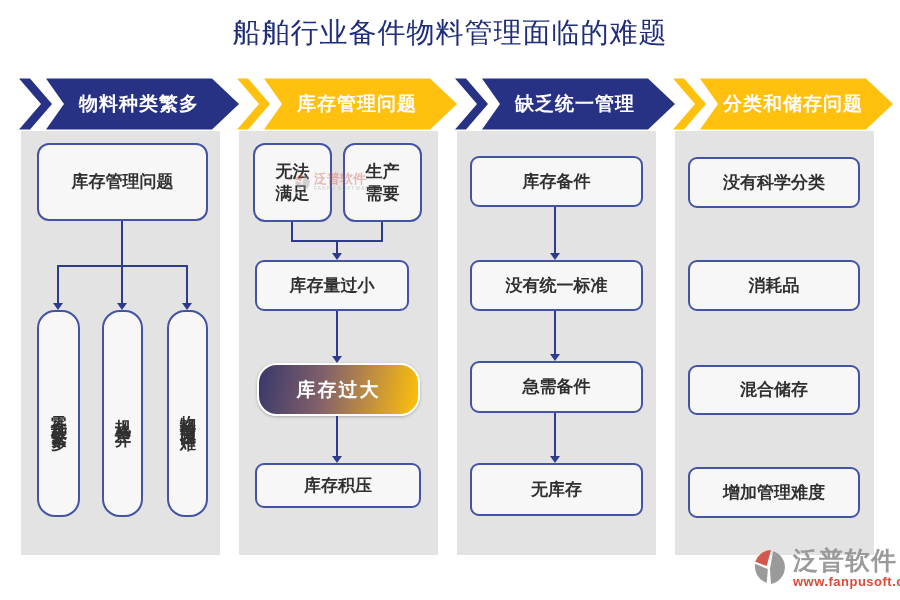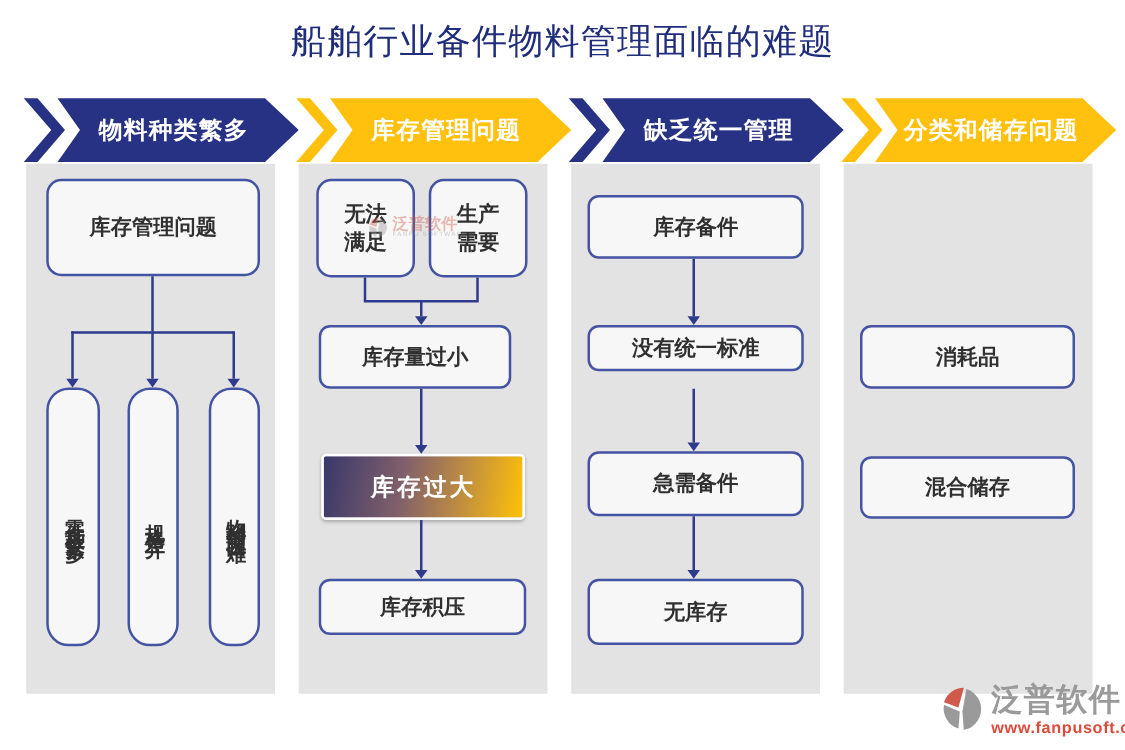--- a/index.html
+++ b/index.html
@@ -33,21 +33,21 @@
   .node.r12{border-radius:12px;}
   .vnode{
     position:absolute;background:#F7F7F7;border:2px solid #4553A3;border-radius:18px;
     display:flex;align-items:center;justify-content:center;
     writing-mode:vertical-rl;text-orientation:upright;
     font-weight:bold;color:#303030;font-size:16px;letter-spacing:4px;
     box-sizing:border-box;
   }
   .cause span{display:inline-block;width:2.2em;text-align:center;}
   .grad-node{
-    position:absolute;border:2px solid #ffffff;border-radius:4px;
+    position:absolute;border:2px solid #ffffff;border-radius:20px;
     background:linear-gradient(100deg,#38386B 0%,#82606A 40%,#BD8C42 68%,#FFC107 100%);
     display:flex;align-items:center;justify-content:center;
     color:#ffffff;font-size:19px;font-weight:bold;letter-spacing:2px;
     box-sizing:border-box;box-shadow:0 1px 3px rgba(0,0,0,0.25);
   }
   
   .vl{position:absolute;width:2px;background:#2E3B8D;}
   .hl{position:absolute;height:2px;background:#2E3B8D;}
   .ah{position:absolute;width:0;height:0;border-left:5px solid transparent;
       border-right:5px solid transparent;border-top:7px solid #2E3B8D;}
@@ -142,34 +142,36 @@
     <div class="ah" style="left:93px;top:325px"></div>
 
     <div class="node" style="left:16px;top:332px;width:166px;height:45px">库存积压</div>
   </div>
 
   <div class="panel" style="left:457px">
     <div class="node" style="left:13px;top:25px;width:173px;height:51px">库存备件</div>
     <div class="vl" style="left:97px;top:76px;height:46px"></div>
     <div class="ah" style="left:93px;top:122px"></div>
 
-    <div class="node" style="left:13px;top:129px;width:173px;height:37px">没有统一标准</div>
+    <div class="node" style="left:13px;top:129px;width:173px;height:51px">没有统一标准</div>
     <div class="vl" style="left:97px;top:180px;height:43px"></div>
     <div class="ah" style="left:93px;top:223px"></div>
 
     <div class="node" style="left:13px;top:230px;width:173px;height:52px">急需备件</div>
     <div class="vl" style="left:97px;top:282px;height:43px"></div>
     <div class="ah" style="left:93px;top:325px"></div>
 
     <div class="node" style="left:13px;top:332px;width:173px;height:53px">无库存</div>
   </div>
 
   <div class="panel" style="left:675px">
+    <div class="node" style="left:13px;top:26px;width:172px;height:51px">没有科学分类</div>
     <div class="node" style="left:13px;top:129px;width:172px;height:51px">消耗品</div>
     <div class="node" style="left:13px;top:234px;width:172px;height:50px">混合储存</div>
+    <div class="node" style="left:13px;top:336px;width:172px;height:51px">增加管理难度</div>
   </div>
 
   <div class="watermark">
     <svg class="wicon" viewBox="0 0 36 36">
       <path d="M18,2 A16,16 0 0 0 3,13 L14,17 Z" fill="#D05A4B"></path>
       <path d="M3,15 A16,16 0 0 0 14,33 L15,20 Z" fill="#9A9A9A"></path>
       <path d="M20,3 A16,16 0 0 1 18,34 L17,20 Z" fill="#9A9A9A"></path>
     </svg>
     <div class="wtxt">
       <span class="wbrand">泛普软件</span>

